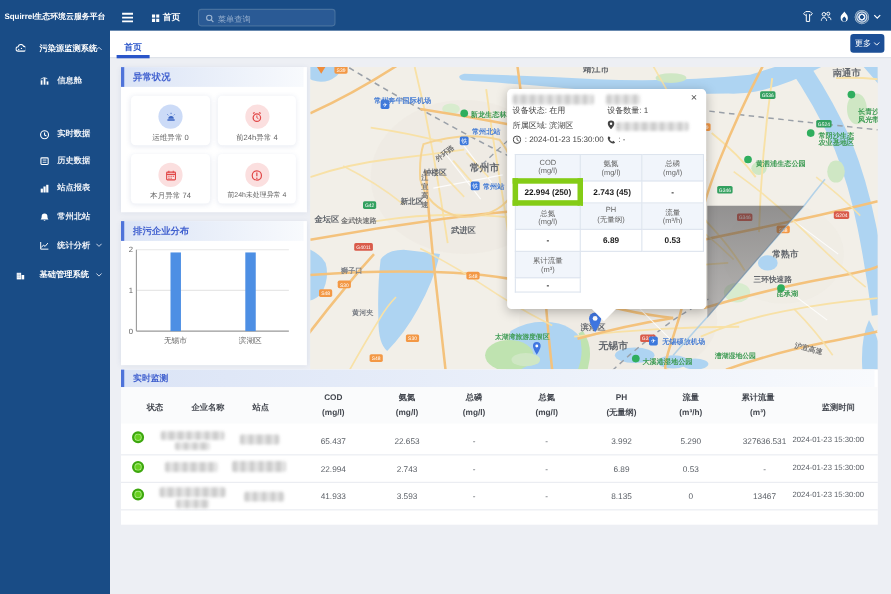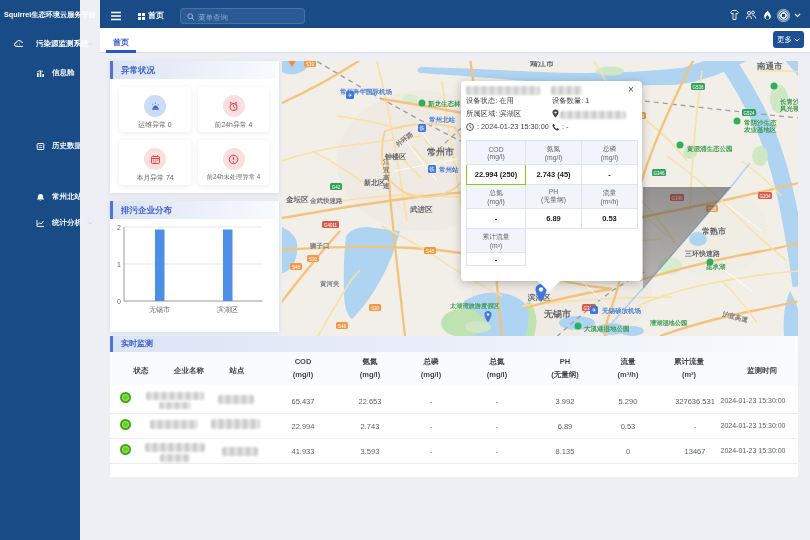--- a/index.html
+++ b/index.html
@@ -1,17 +1,17 @@
 <!DOCTYPE html>
 <html><head><meta charset="utf-8">
 <style>
 *{margin:0;padding:0;box-sizing:border-box}
 html,body{width:810px;height:540px;overflow:hidden;background:#edeff4;font-family:"Liberation Sans",sans-serif}
 .abs{position:absolute}
-#sidebar{position:absolute;left:0;top:0;width:80px;height:540px;background:#194c86;color:#fff}
+#sidebar{position:absolute;left:0;top:0;width:100px;height:540px;background:#194c86;color:#fff}
 #topbar{position:absolute;left:100px;top:0;width:710px;height:28px;background:#194c86}
 #tabbar{position:absolute;left:100px;top:28px;width:710px;height:25px;background:#fff;border-bottom:1px solid #d8dce5}
 .mi{position:absolute;left:0;width:100px;height:24px;color:#eef2f8;font-size:7.5px;font-weight:bold;line-height:24px;white-space:nowrap}
 .mi svg{position:absolute;top:7.5px}
 .panelh{position:absolute;height:18px;border-left:3px solid #4e73da;background:linear-gradient(90deg,#dbe4f6,#f8fafd);color:#4060cf;font-size:8.5px;font-weight:bold;line-height:18px;padding-left:8px}
 .card{position:absolute;background:#fff;border-radius:4px;box-shadow:0 1px 5px rgba(40,70,140,.10)}
 .cico{position:absolute;left:50%;top:8px;transform:translateX(-50%);width:22px;height:22px;border-radius:50%}
 .clab{position:absolute;left:0;right:0;top:33px;text-align:center;font-size:6.9px;color:#666}
 .blur{position:absolute;border-radius:2px;background:repeating-linear-gradient(90deg,#cacaca 0 4px,#e2e2e2 4px 8px);filter:blur(1.3px);opacity:.95}
 .th{position:absolute;font-size:7.5px;font-weight:bold;color:#42464e;text-align:center;transform:translateX(-50%);white-space:nowrap;line-height:13px}
@@ -37,41 +37,67 @@
     </div>
   <div class="mi" style="top:61px">
       <svg style="left:36px" width="9" height="9" viewBox="0 0 9 9">
         <rect x="1" y="4" width="1.6" height="4" fill="#fff"></rect>
         <rect x="3.7" y="2" width="1.6" height="6" fill="#fff"></rect>
         <rect x="6.4" y="5" width="1.6" height="3" fill="#fff"></rect>
         <path d="M1 3l3-1.5 3 1" stroke="#fff" stroke-width=".7" fill="none"></path>
       </svg>
       <span style="position:absolute;left:52px">信息舱</span>
     </div>
+  <div class="mi" style="top:110px">
+      <svg style="left:36px" width="9" height="9" viewBox="0 0 9 9">
+        <circle cx="4.5" cy="4.5" r="3.6" fill="none" stroke="#fff" stroke-width="1"></circle>
+        <path d="M4.5 2.5v2.2l1.7 1" stroke="#fff" stroke-width="1" fill="none"></path>
+      </svg>
+      <span style="position:absolute;left:52px">实时数据</span>
+    </div>
   <div class="mi" style="top:134px">
       <svg style="left:36px" width="9" height="9" viewBox="0 0 9 9">
         <rect x="1.2" y="1.5" width="6.6" height="6" rx=".8" fill="none" stroke="#fff" stroke-width="1"></rect>
         <path d="M2.8 3.5h3.4M2.8 5.5h3.4" stroke="#fff" stroke-width=".8"></path>
       </svg>
       <span style="position:absolute;left:52px">历史数据</span>
+    </div>
+  <div class="mi" style="top:159px">
+      <svg style="left:36px" width="9" height="9" viewBox="0 0 9 9">
+        <rect x="1" y="4.5" width="2" height="3.5" fill="#fff"></rect>
+        <rect x="3.5" y="2.5" width="2" height="5.5" fill="#fff"></rect>
+        <rect x="6" y="1" width="2" height="7" fill="#fff"></rect>
+      </svg>
+      <span style="position:absolute;left:52px">站点报表</span>
     </div>
   <div class="mi" style="top:185px">
       <svg style="left:36px" width="9" height="9" viewBox="0 0 9 9">
         <path d="M4.5 1a2.6 2.6 0 0 1 2.6 2.6c0 1.8.6 2.6 1 2.9H.9c.4-.3 1-1.1 1-2.9A2.6 2.6 0 0 1 4.5 1z" fill="#fff"></path>
         <path d="M3.6 7.3a1 1 0 0 0 1.8 0z" fill="#fff"></path>
       </svg>
       <span style="position:absolute;left:52px">常州北站</span>
     </div>
   <div class="mi" style="top:211px">
       <svg style="left:36px" width="9" height="9" viewBox="0 0 9 9">
         <path d="M1 7.5V1" stroke="#fff" stroke-width=".9"></path>
         <path d="M1 7.5h7" stroke="#fff" stroke-width=".9"></path>
         <path d="M1.5 6l2-2.2 1.5 1.2 2.5-3" stroke="#fff" stroke-width=".9" fill="none"></path>
       </svg>
       <span style="position:absolute;left:52px">统计分析</span>
+      <svg width="6" height="4" viewBox="0 0 6 4" style="position:absolute;left:87px;top:10px">
+        <path d="M.6.6L3 3l2.4-2.4" fill="none" stroke="#cfd9ea" stroke-width=".9"></path>
+      </svg>
+    </div>
+  <div class="mi" style="top:238px;color:#fff">
+      <svg style="left:14px" width="9" height="9" viewBox="0 0 9 9">
+        <rect x="1.2" y="2" width="4" height="6" fill="#fff"></rect>
+        <rect x="5.6" y="4" width="2.4" height="4" fill="#fff"></rect>
+        <path d="M2 3.2h.8M2 4.6h.8M2 6h.8M3.6 3.2h.8M3.6 4.6h.8M3.6 6h.8" stroke="#194c86" stroke-width=".5"></path>
+      </svg>
+      <span style="position:absolute;left:36px">基础管理系统</span>
       <svg width="6" height="4" viewBox="0 0 6 4" style="position:absolute;left:87px;top:10px">
         <path d="M.6.6L3 3l2.4-2.4" fill="none" stroke="#cfd9ea" stroke-width=".9"></path>
       </svg>
     </div>
 </div>
 
 <div id="topbar">
   <svg class="abs" style="left:11px;top:11px" width="10" height="10" viewBox="0 0 10 10">
       <path d="M0 1.5h10M0 5h10M0 8.5h10" stroke="#fff" stroke-width="1.6"></path>
     </svg>
@@ -409,21 +435,21 @@
           <col style="width:56px">
           <col style="width:56px">
         </colgroup>
     <tbody>
           <tr style="height:24px;background:#f1f5fb;color:#666;font-size:6.8px">
       <td style="border:1px solid #dde4ee">COD<br>(mg/l)</td>
             <td style="border:1px solid #dde4ee">氨氮<br>(mg/l)</td>
             <td style="border:1px solid #dde4ee">总磷<br>(mg/l)</td>
     </tr>
     <tr style="height:20px;font-size:7.5px;font-weight:bold;color:#1a1a1a">
-      <td style="border:1px solid #84cc16">22.994 (250)</td>
+      <td style="border:5px solid #84cc16">22.994 (250)</td>
             <td style="border:1px solid #dde4ee">2.743 (45)</td>
             <td style="border:1px solid #dde4ee">-</td>
     </tr>
     <tr style="height:24px;background:#f1f5fb;color:#666;font-size:6.8px">
       <td style="border:1px solid #dde4ee">总氮<br>(mg/l)</td>
             <td style="border:1px solid #dde4ee">PH<br>(无量纲)</td>
             <td style="border:1px solid #dde4ee">流量<br>(m³/h)</td>
     </tr>
     <tr style="height:20px;font-size:7.5px;font-weight:bold;color:#1a1a1a">
       <td style="border:1px solid #dde4ee">-</td>

